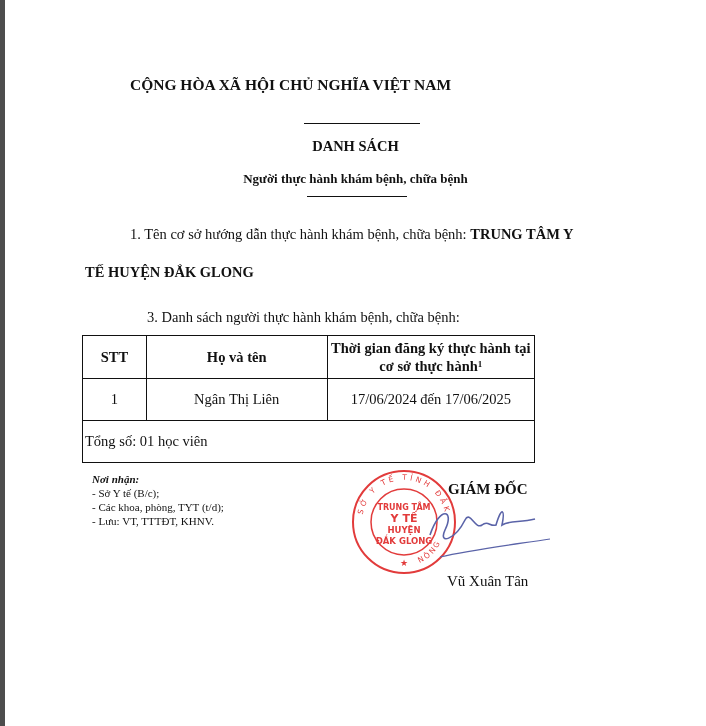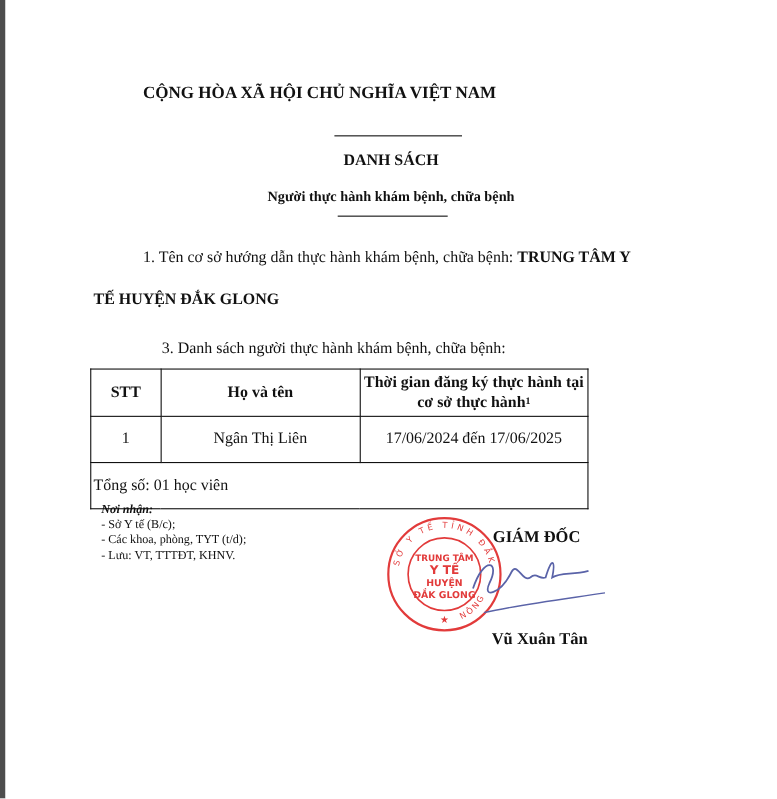--- a/index.html
+++ b/index.html
@@ -27,25 +27,25 @@
   .item2 { left: 125px; top: 281px; }
   .item3 { left: 142px; top: 309px; }
 
   table.list { position: absolute; left: 77px; top: 335px; width: 453px; border-collapse: collapse; font-size: 14.5px; }
   table.list td, table.list th { border: 1px solid #111; text-align: center; vertical-align: middle; }
   table.list th { font-weight: bold; height: 43px; line-height: 18px; padding: 0 2px; }
   table.list td { height: 42px; }
   table.list .total-cell { text-align: left; padding-left: 2px; height: 42px; }
   sup { font-size: 9px; vertical-align: top; position: relative; top: -2px; }
 
-  .recipients { left: 87px; top: 456px; font-size: 11px; line-height: 14px; }
+  .recipients { left: 87px; top: 472px; font-size: 11px; line-height: 14px; }
   .recipients .heading { font-weight: bold; font-style: italic; }
 
   .director-title { left: 443px; top: 481px; font-size: 15px; font-weight: bold; }
-  .director-name { left: 442px; top: 573px; font-size: 15px; font-weight: bold; }
+  .director-name { left: 442px; top: 573px; font-size: 15px; font-weight: normal; }
 
   .stamp { position: absolute; left: 345px; top: 468px; width: 108px; height: 108px; }
   .signature { position: absolute; left: 405px; top: 495px; width: 150px; height: 70px; }
 </style>
 </head>
 <body>
 
 <div class="viewer-left-strip"></div>
 
 <div class="page">

